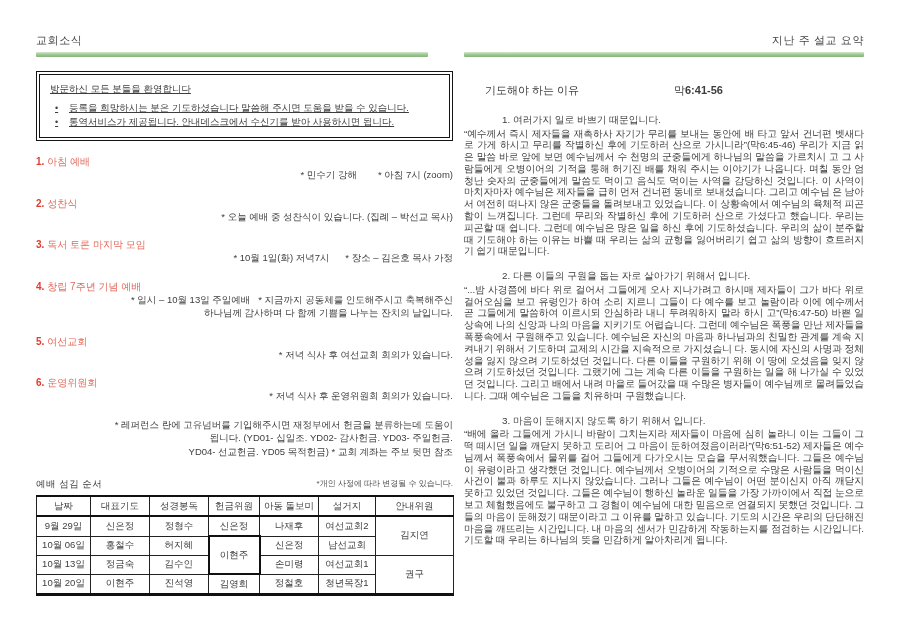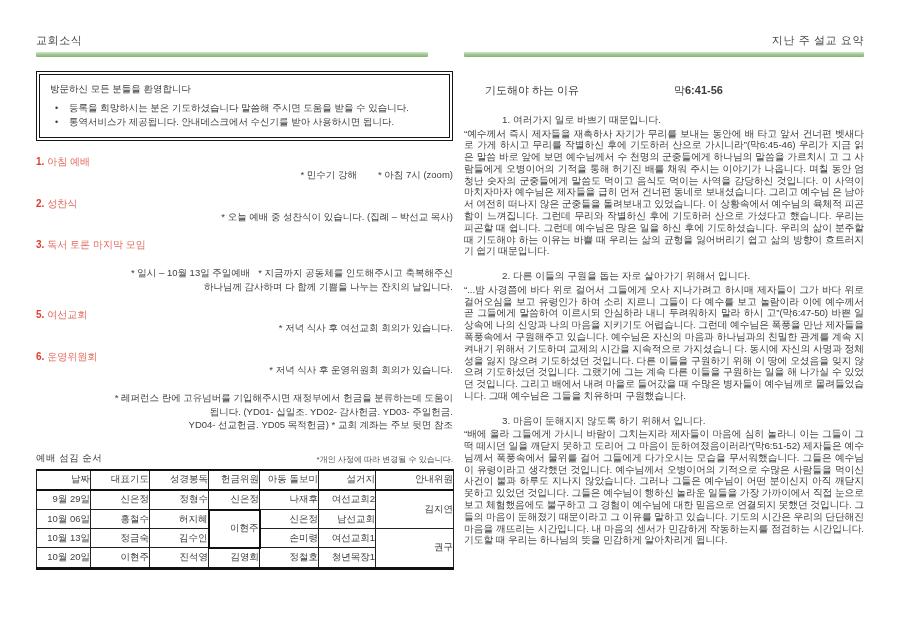--- a/index.html
+++ b/index.html
@@ -17,50 +17,50 @@
   .align-right { text-align:right; }
 
   .divider {
     height:5px; margin-top:5px; border-radius:1px;
     background:linear-gradient(180deg,#d6e9cd 0%,#a3c999 45%,#83b378 100%);
   }
   .col-left .divider { width:392px; }
 
   .welcome-box {
     margin-top:14px; border:4px double #141414;
-    padding:7px 10px 8px 10px; font-size:9.5px; line-height:14px;
+    padding:7px 10px 8px 10px; font-size:9.5px; line-height:14px;text-decoration:underline;
   }
   .welcome-title { margin-bottom:5px; }
   .welcome-bullet { display:flex; padding-left:5px; }
   .bullet-dot { width:14px; flex:0 0 14px; font-size:9px; }
 
   .ann-list { margin-top:14px; }
   .ann { margin-bottom:15px; }
   .ann-head { font-size:10px; line-height:13px; }
   .ann-num   { font-weight:bold; color:#e23b2e; margin-right:3px; }
   .ann-title { color:#e2685a; }
   .ann-line  {
     font-size:9.5px; line-height:13.5px; padding-left:13px;
     white-space:pre-wrap; color:#3d3d3d;text-align:right;
   }
 
   .schedule { margin-top:20px; }
   .sched-caption-row {
-    display:flex; justify-content:space-between; align-items:flex-end;
+    display:flex; justify-content:space-between; align-items:flex-start;
     margin-bottom:4px;
   }
   .sched-caption { font-size:9.5px; letter-spacing:0.5px; }
   .sched-note    { font-size:8px; color:#505050; }
   table.sched {
     border-collapse:collapse; width:100%; table-layout:fixed;
     border-top:2px solid #111; border-bottom:3px solid #111;
   }
   table.sched th, table.sched td {
     border:1px solid #222; font-size:9.5px; font-weight:normal;
-    text-align:right; vertical-align:middle; padding:2.5px 0;
+    text-align:center; vertical-align:middle; padding:2.5px 0;
   }
   table.sched thead th { border-bottom:2px solid #111; }
   td.thick { border:2px solid #111 !important; }
 
   .sermon-title-row { position:relative; margin-top:27px; font-size:11px; line-height:13px; padding-left:21px; }
   .scripture { position:absolute; left:210px; top:0; }
   .scripture-ref { font-weight:bold; }
 
   .sermon-sections { margin-top:17px; }
   .sermon-section { margin-bottom:13px; }
@@ -104,23 +104,27 @@
         <div class="ann-head">
           <span class="ann-num">2.</span><span class="ann-title">성찬식</span>
         </div>
         <div class="ann-line">* 오늘 예배 중 성찬식이 있습니다. (집례 – 박선교 목사)</div>
       </div>
 
       <div class="ann">
         <div class="ann-head">
           <span class="ann-num">3.</span><span class="ann-title">독서 토론 마지막 모임</span>
         </div>
-      </div>
-
-      <div class="ann">
+        <div class="ann-line">* 10월 1일(화) 저녁7시      * 장소 – 김은호 목사 가정</div>
+      </div>
+
+      <div class="ann">
+        <div class="ann-head">
+          <span class="ann-num">4.</span><span class="ann-title">창립 7주년 기념 예배</span>
+        </div>
         <div class="ann-line">* 일시 – 10월 13일 주일예배   * 지금까지 공동체를 인도해주시고 축복해주신</div>
         <div class="ann-line">  하나님께 감사하며 다 함께 기쁨을 나누는 잔치의 날입니다.</div>
       </div>
 
       <div class="ann">
         <div class="ann-head">
           <span class="ann-num">5.</span><span class="ann-title">여선교회</span>
         </div>
         <div class="ann-line">* 저녁 식사 후 여선교회 회의가 있습니다.</div>
       </div>

